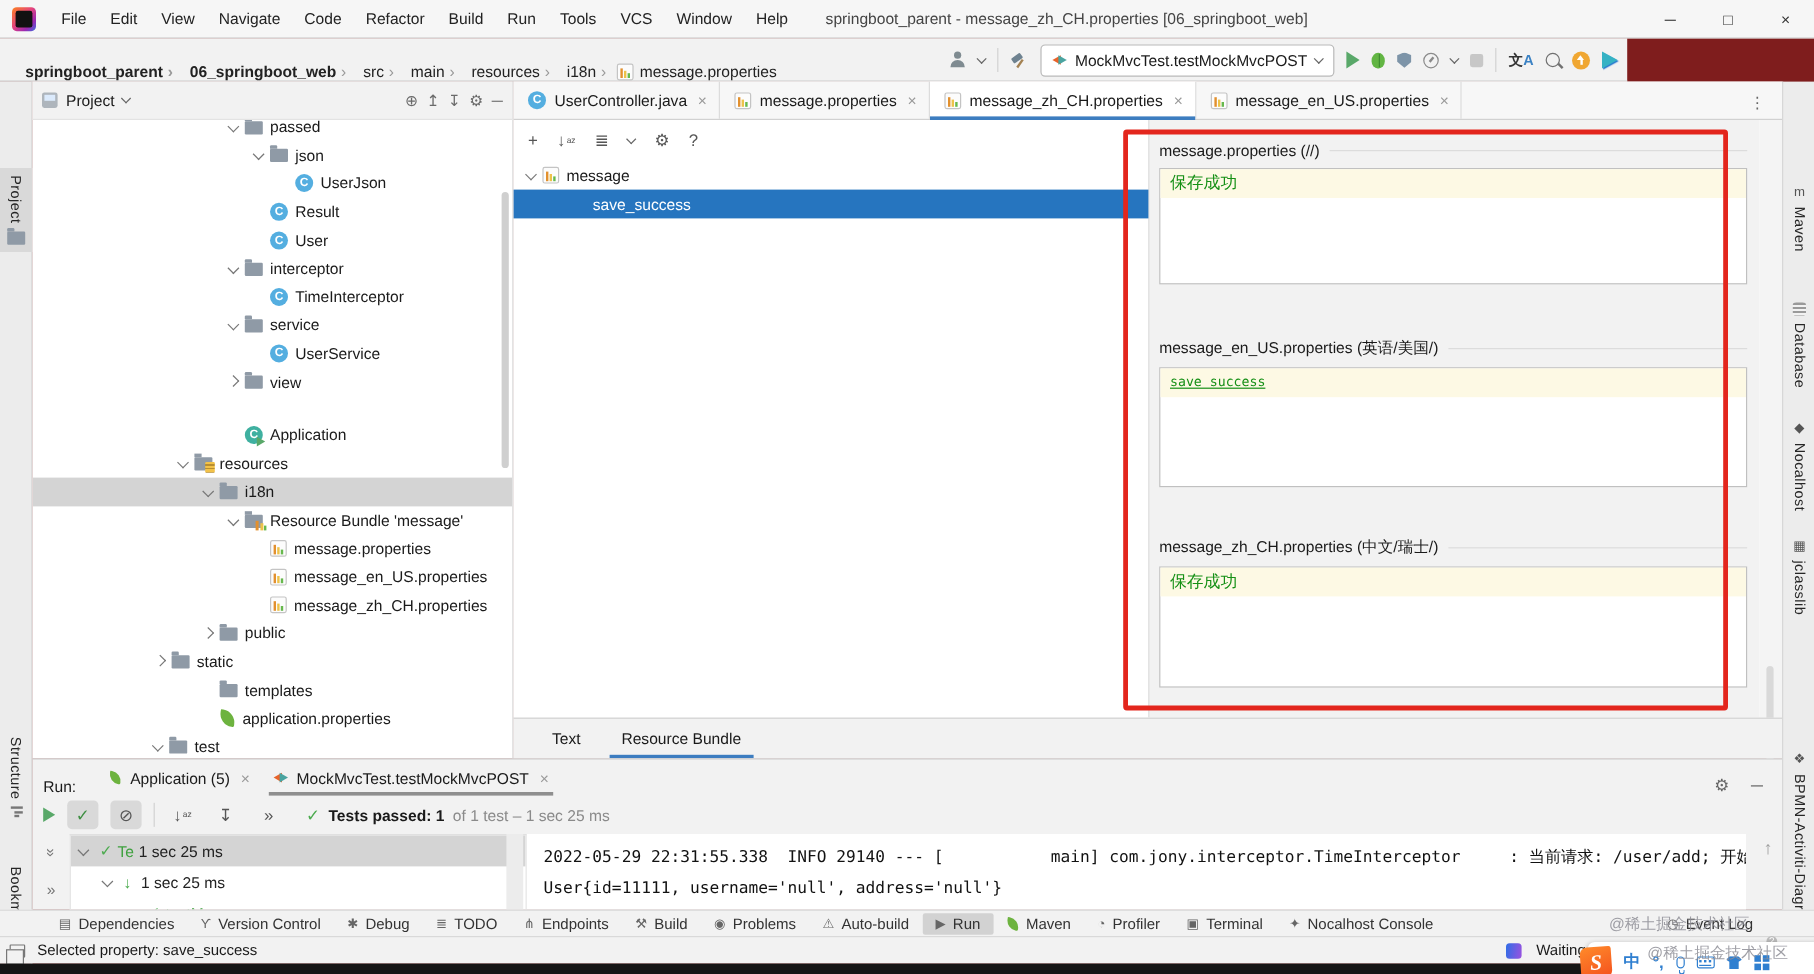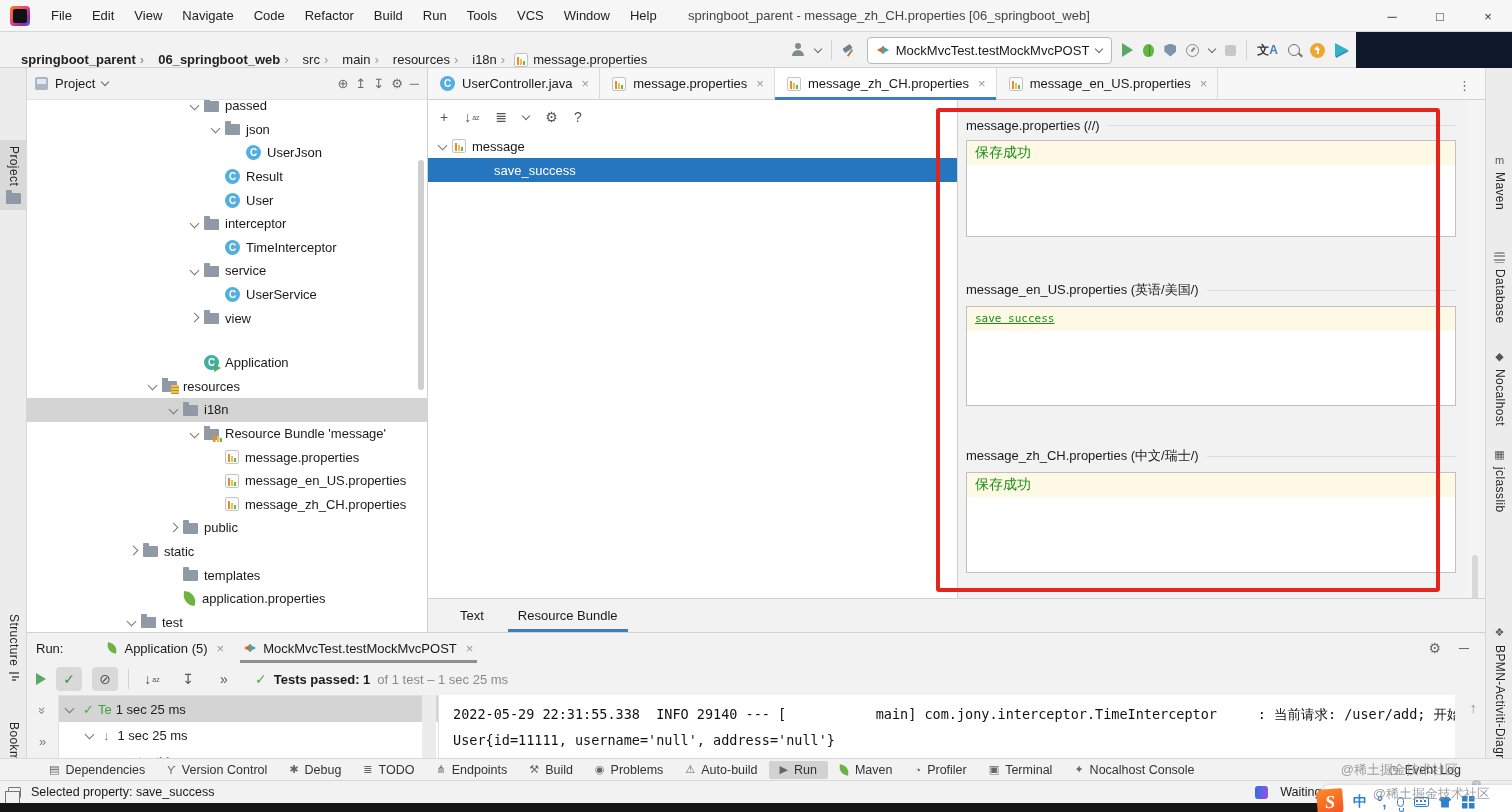--- a/index.html
+++ b/index.html
@@ -1,18 +1,18 @@
 <!DOCTYPE html>
 <html><head>
 <meta charset="utf-8">
 <style>
   * { box-sizing: border-box; margin:0; padding:0; }
   html,body { width:1512px; height:812px; }
   body { font-family:"Liberation Sans","DejaVu Sans",sans-serif; font-size:13px; color:#1a1a1a; }
-  #app { position:relative; width:1512px; height:812px; background:#0f172a; overflow:hidden; }
+  #app { position:relative; width:1512px; height:812px; background:#7f1d1d; overflow:hidden; }
 
   
   #titlebar { position:absolute; left:0; top:0; width:1512px; height:32px; background:#f6f6f6; border-bottom:1px solid #d7d7d7; display:flex; align-items:center; }
   .app-logo { width:20px; height:20px; margin:0 12px 0 10px; border-radius:4px; background:linear-gradient(135deg,#fc801d,#e4447e 45%,#9c27b0 75%,#3d6ce0); position:relative; }
   .app-logo::after { content:""; position:absolute; inset:3px; background:#111; border-radius:2px; }
   .menus { display:flex; gap:2px; }
   .menu-item { padding:5px 9px; color:#222; cursor:default; }
   .win-title { position:absolute; left:688px; top:8px; color:#444; white-space:nowrap; }
   .win-controls { position:absolute; right:0; top:0; height:32px; display:flex; }
   .win-btn { width:48px; height:32px; display:flex; align-items:center; justify-content:center; color:#333; font-size:13px; }
@@ -122,21 +122,21 @@
   
   #ebottom-tabs { position:absolute; left:0; right:0; bottom:0; height:34px; background:#f2f2f2; border-top:1px solid #d1d1d1; display:flex; align-items:flex-end; padding-left:18px; gap:6px; }
   .btab { padding:7px 14px 9px; position:relative; color:#1a1a1a; }
   .btab.tab-active::after { content:""; position:absolute; left:4px; right:4px; bottom:0; height:3px; background:#3d7dc0; }
 
   
   #red-rect { position:absolute; left:936px; top:108px; width:504px; height:484px; border:4px solid #e3261d; border-radius:3px; pointer-events:none; z-index:30; }
 
   
   #run-panel { position:absolute; left:27px; top:632px; width:1458px; height:126px; background:#f2f2f2; border-top:1px solid #d1d1d1; }
-  #run-header { position:absolute; left:0; top:0; right:0; height:30px; display:flex; align-items:center; gap:20px; padding-left:9px; }
+  #run-header { position:absolute; left:0; top:0; right:0; height:30px; display:flex; align-items:flex-end; gap:4px; padding-left:9px; }
   .run-label { margin-right:14px; }
   .rtab { display:flex; align-items:center; gap:7px; padding:0 10px; height:30px; position:relative; }
   .rtab.tab-selected::after { content:""; position:absolute; left:6px; right:6px; bottom:0; height:3px; background:#8f8f8f; }
   .rh-right { margin-left:auto; display:flex; gap:18px; padding-right:16px; color:#666; font-size:14px; }
   #run-toolbar { position:absolute; left:0; top:30px; right:0; height:32px; display:flex; align-items:center; gap:10px; padding-left:9px; }
   .rt-btn { width:26px; height:24px; display:flex; align-items:center; justify-content:center; border-radius:4px; color:#555; font-size:14px; }
   .rt-btn.toggled { background:#d9d9d9; }
   .tests-passed { display:flex; align-items:center; gap:7px; margin-left:8px; }
   .tp-strong { font-weight:bold; color:#1a1a1a; }
   .tp-gray { color:#8a8a8a; }

